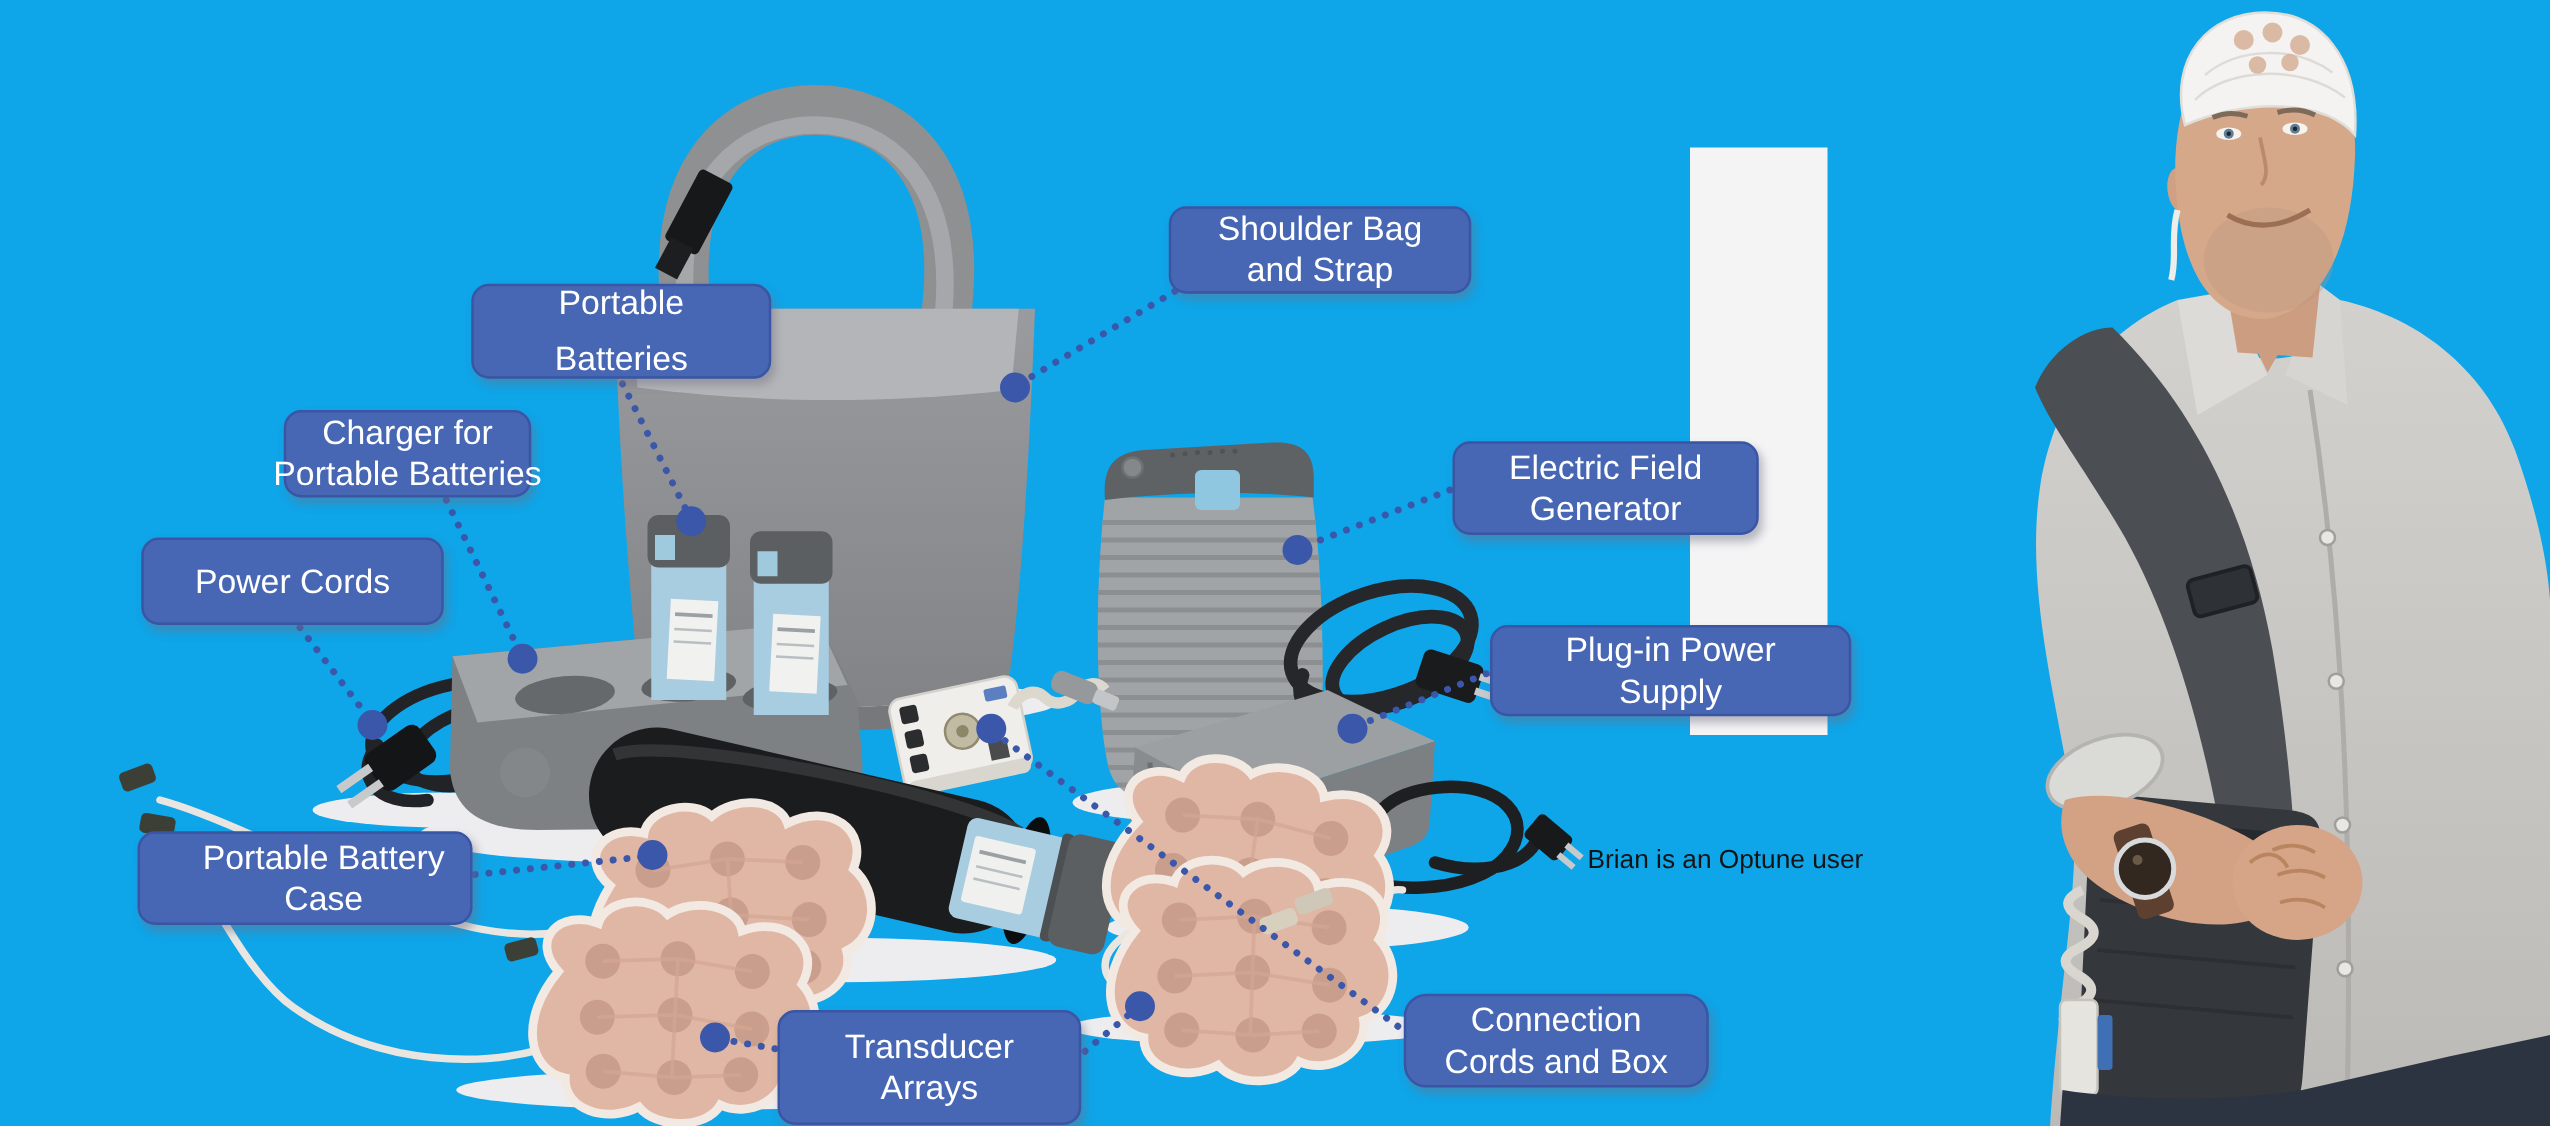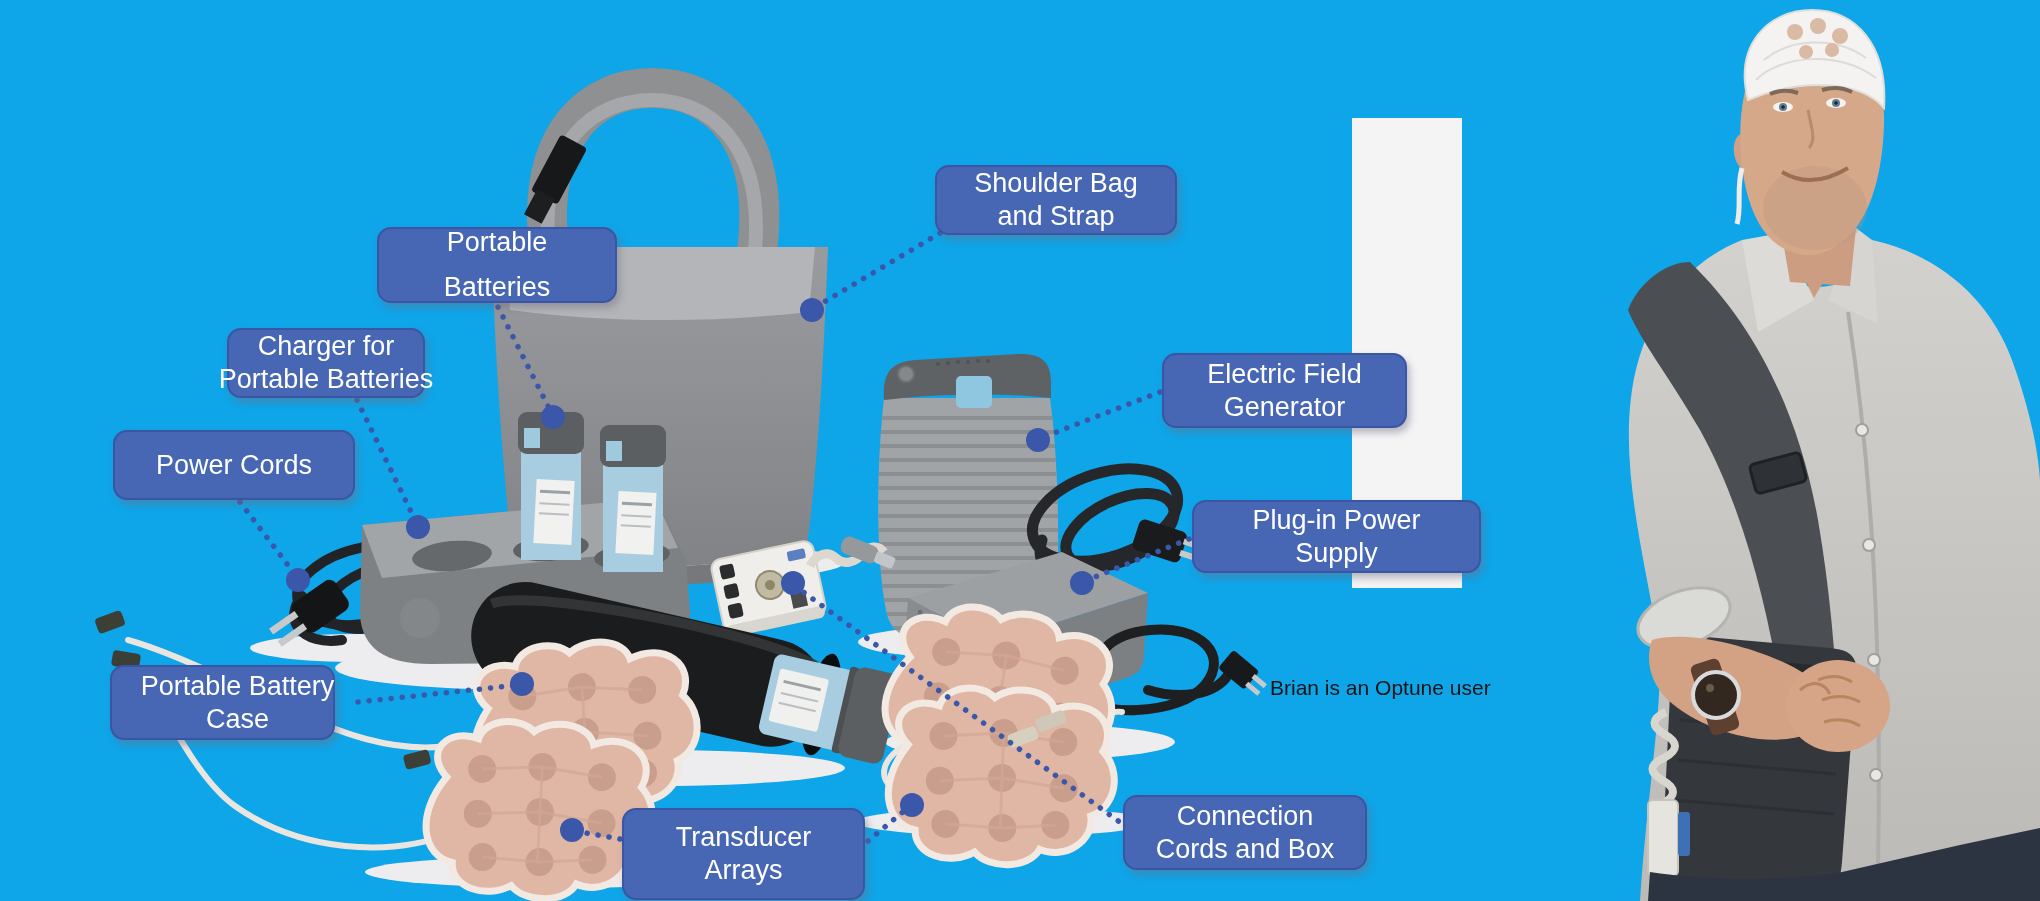--- a/index.html
+++ b/index.html
@@ -381,28 +381,28 @@
   <span>Power Cords</span>
 </div>
 <div class="callout" style="left:1162px;top:353px;width:245px;height:75px;">
   <span>Electric Field</span>
   <span>Generator</span>
 </div>
 <div class="callout" style="left:1192px;top:500px;width:289px;height:73px;">
   <span>Plug-in Power</span>
   <span>Supply</span>
 </div>
-<div class="callout" style="left:110px;top:665px;width:225px;height:75px;padding-left:36px;">
+<div class="callout" style="left:110px;top:665px;width:268px;height:75px;padding-left:36px;">
   <span>Portable Battery</span>
   <span>Case</span>
 </div>
 <div class="callout" style="left:622px;top:808px;width:243px;height:92px;">
   <span>Transducer</span>
   <span>Arrays</span>
 </div>
-<div class="callout" style="left:1123px;top:795px;width:244px;height:75px;">
+<div class="callout" style="left:1123px;top:795px;width:244px;height:75px;border-radius:18px;">
   <span>Connection</span>
   <span>Cords and Box</span>
 </div>
 
 <div class="caption" style="left:1270px;top:676px;">Brian is an Optune user</div>
 
 </div>
 
 </body></html>

